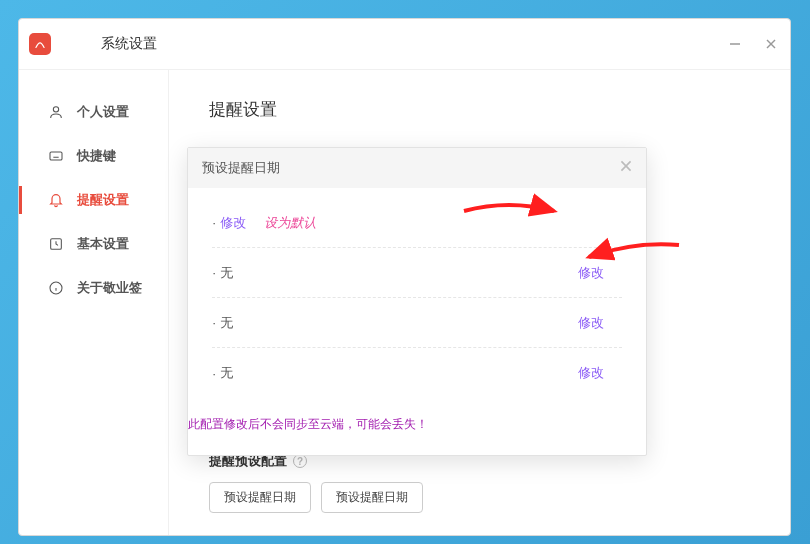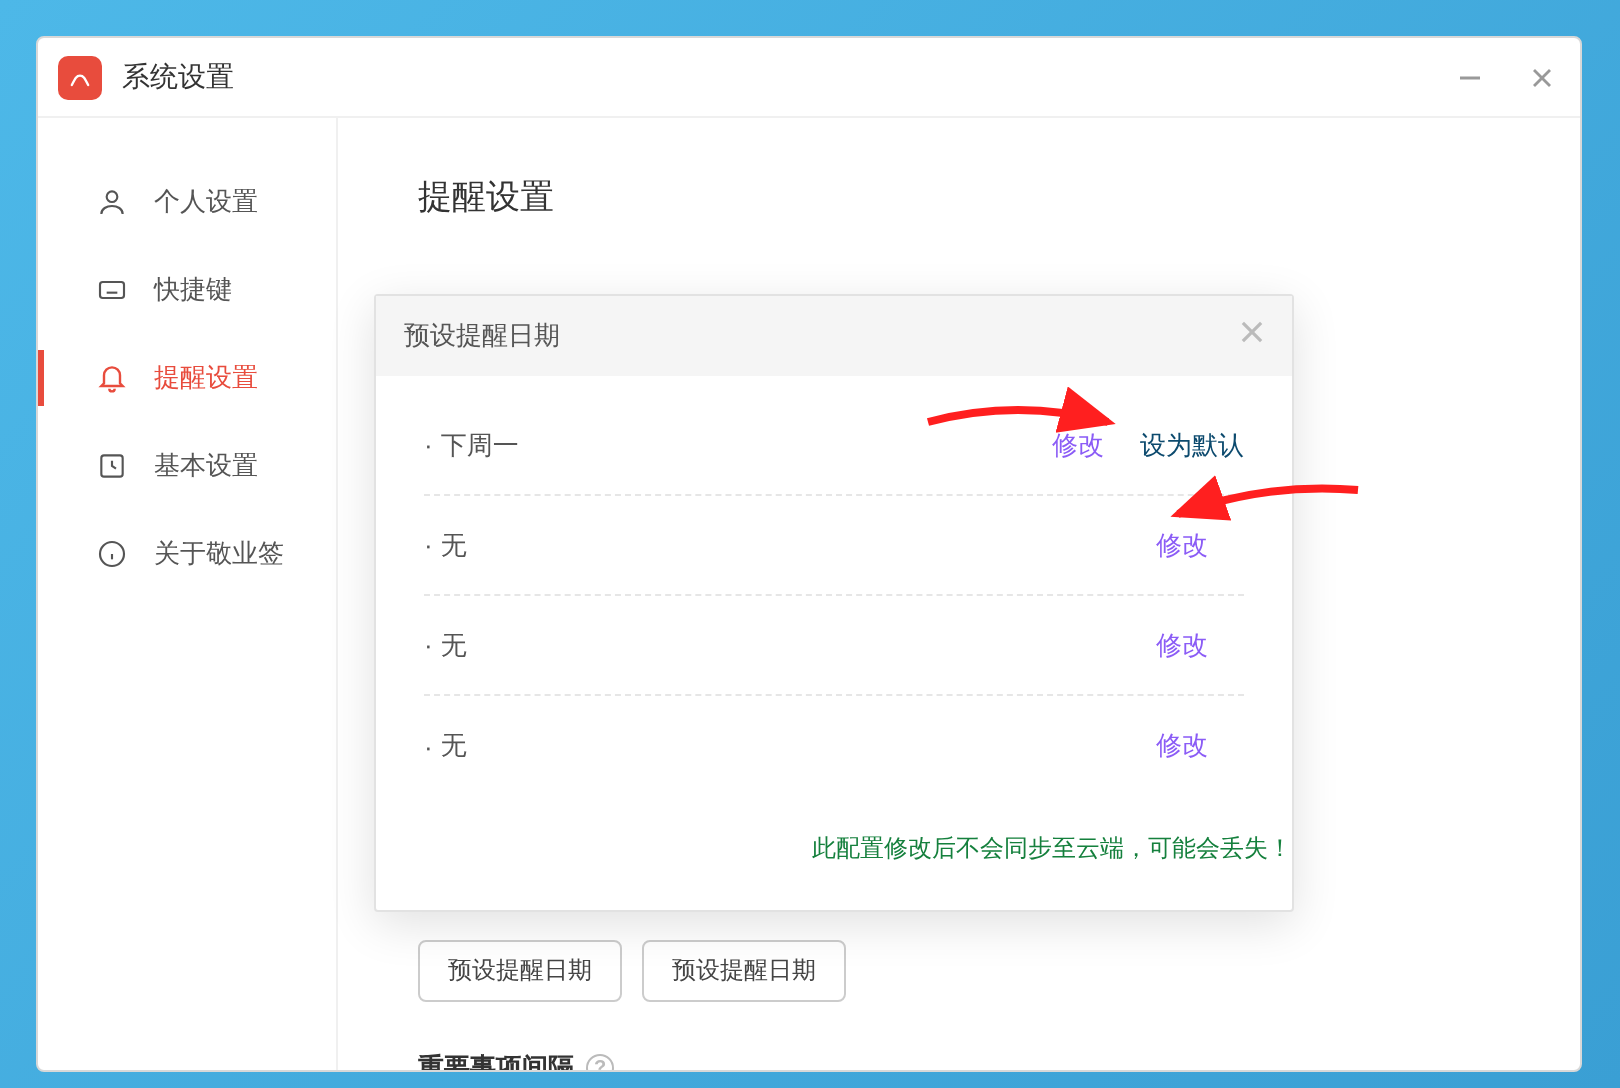--- a/index.html
+++ b/index.html
@@ -18,25 +18,26 @@
     width: 773px;
     height: 518px;
     background: #fff;
     border: 1px solid #d8d8d8;
     border-radius: 4px;
     display: flex;
     flex-direction: column;
     overflow: hidden;
   }
   .titlebar {
-    height: 40px;
+    height: 51px;
     display: flex;
     align-items: center;
     padding: 0 10px;
     border-bottom: 1px solid #f0f0f0;
+    gap: 40px;
   }
   .app-icon {
     width: 22px;
     height: 22px;
     background: #e84c3d;
     border-radius: 5px;
     display: flex;
     align-items: center;
     justify-content: center;
     margin-right: 10px;
@@ -62,20 +63,21 @@
   }
   .main-area {
     flex: 1;
     display: flex;
     overflow: hidden;
   }
   .sidebar {
     width: 150px;
     padding-top: 20px;
     border-right: 1px solid #f0f0f0;
+    font-weight: bold;
   }
   .sidebar-item {
     display: flex;
     align-items: center;
     height: 44px;
     padding-left: 28px;
     font-size: 13px;
     color: #555;
     cursor: pointer;
     position: relative;
@@ -189,29 +191,29 @@
   }
   .modal-row:last-of-type { border-bottom: none; }
   .modal-row .bullet { margin-right: 4px; }
   .modal-row .row-label { flex: 1; }
   .modal-row .row-edit {
     color: #8b5cf6;
     cursor: pointer;
     margin-right: 18px;
   }
   .modal-row .row-default {
-    color: #0c4a6e;
-    cursor: pointer;
+    color: #ec4899;
+    cursor: pointer;
+    font-style: italic;
   }
   .modal-footer-note {
-    text-align: right;
+    text-align: left;
     font-size: 12px;
-    color: #15803d;
+    color: #a21caf;
     padding: 18px 0 22px 0;
-    margin-left: 25px;
   }
   
   .arrow {
     position: absolute;
     pointer-events: none;
   }
   .cfg-spacer { height: 300px; }
 </style>
 </head>
 <body>
@@ -322,21 +324,20 @@
       <div class="modal-close">
         <svg width="16" height="16" viewBox="0 0 14 14">
             <line x1="3" y1="3" x2="11" y2="11" stroke="#bbb" stroke-width="1.4"></line>
             <line x1="11" y1="3" x2="3" y2="11" stroke="#bbb" stroke-width="1.4"></line>
           </svg>
       </div>
     </div>
     <div class="modal-body">
       <div class="modal-row">
         <span class="bullet">·</span>
-        <span class="row-label">下周一</span>
         <span class="row-edit">修改</span>
         <span class="row-default">设为默认</span>
       </div>
       <div class="modal-row">
         <span class="bullet">·</span>
         <span class="row-label">无</span>
         <span class="row-edit">修改</span>
       </div>
       <div class="modal-row">
         <span class="bullet">·</span>

